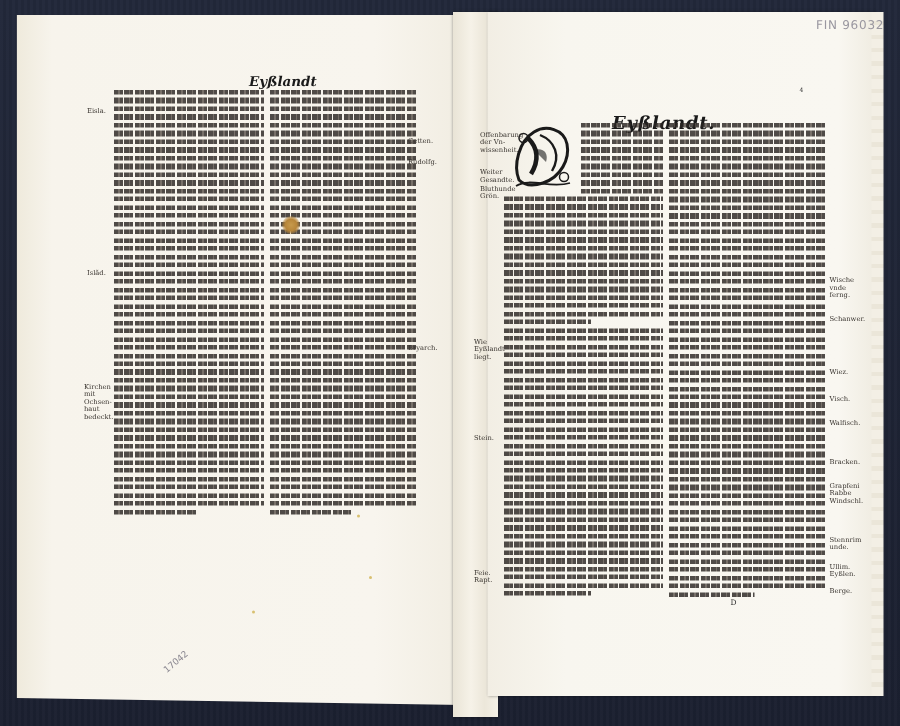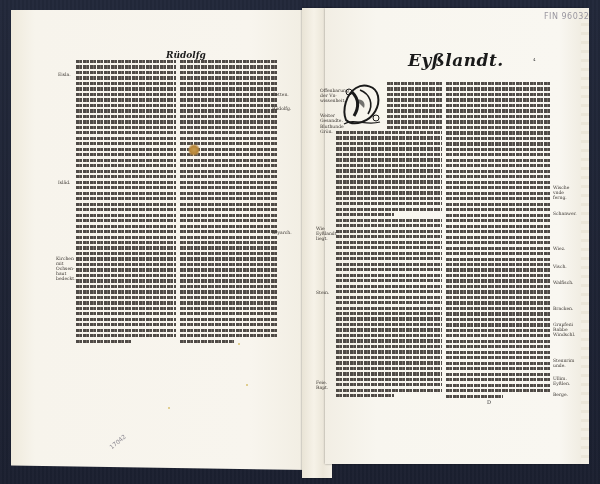--- a/index.html
+++ b/index.html
@@ -37,21 +37,21 @@
       position: absolute; right: -4px; top: 0; width: 8px; height: 100%;
       background: repeating-linear-gradient(180deg, #f3efe5 0 6px, #ebe6d9 6px 9px);
     }
     .title {
       position: absolute;
       font-family: "DejaVu Serif", serif;
       color: #1a1a1a;
       font-style: italic;
     }
     .title-left { left: 166px; top: 50px; font-size: 9px; font-weight: bold; }
-    .title-right { left: 408px; top: 50px; font-size: 17px; font-weight: bold; letter-spacing: 0.5px; }
+    .title-right { left: 408px; top: 75px; font-size: 12px; font-weight: bold; letter-spacing: 0.5px; }
     .column {
       position: absolute;
       display: flex; flex-direction: column; gap: 2.3px;
     }
     .col-line {
       height: 3.2px;
       background: repeating-linear-gradient(90deg, #2a2522 0 3px, #5b534c 3px 4px, #2a2522 4px 6px, transparent 6px 7px);
       opacity: 0.82;
     }
     .col-line.short { width: 55%; }
@@ -97,21 +97,21 @@
 
 <div class="page page-left"></div>
 <div class="page page-gutter"></div>
 <div class="page page-right">
   <div class="page-right-torn"></div>
 </div>
 
 <div class="catalog-mark">FIN 96032</div>
 <div class="page-num">4</div>
 
-<div class="title title-left">Rüdolfg</div>
+<div class="title title-left">Eyßlandt</div>
 <div class="title title-right">Eyßlandt.</div>
 
 <div class="column" id="lc1" style="left:76px; top:60px; width:100px;">
     <div class="col-line"></div>
     <div class="col-line"></div>
     <div class="col-line"></div>
     <div class="col-line"></div>
     <div class="col-line"></div>
     <div class="col-line"></div>
     <div class="col-line"></div>

